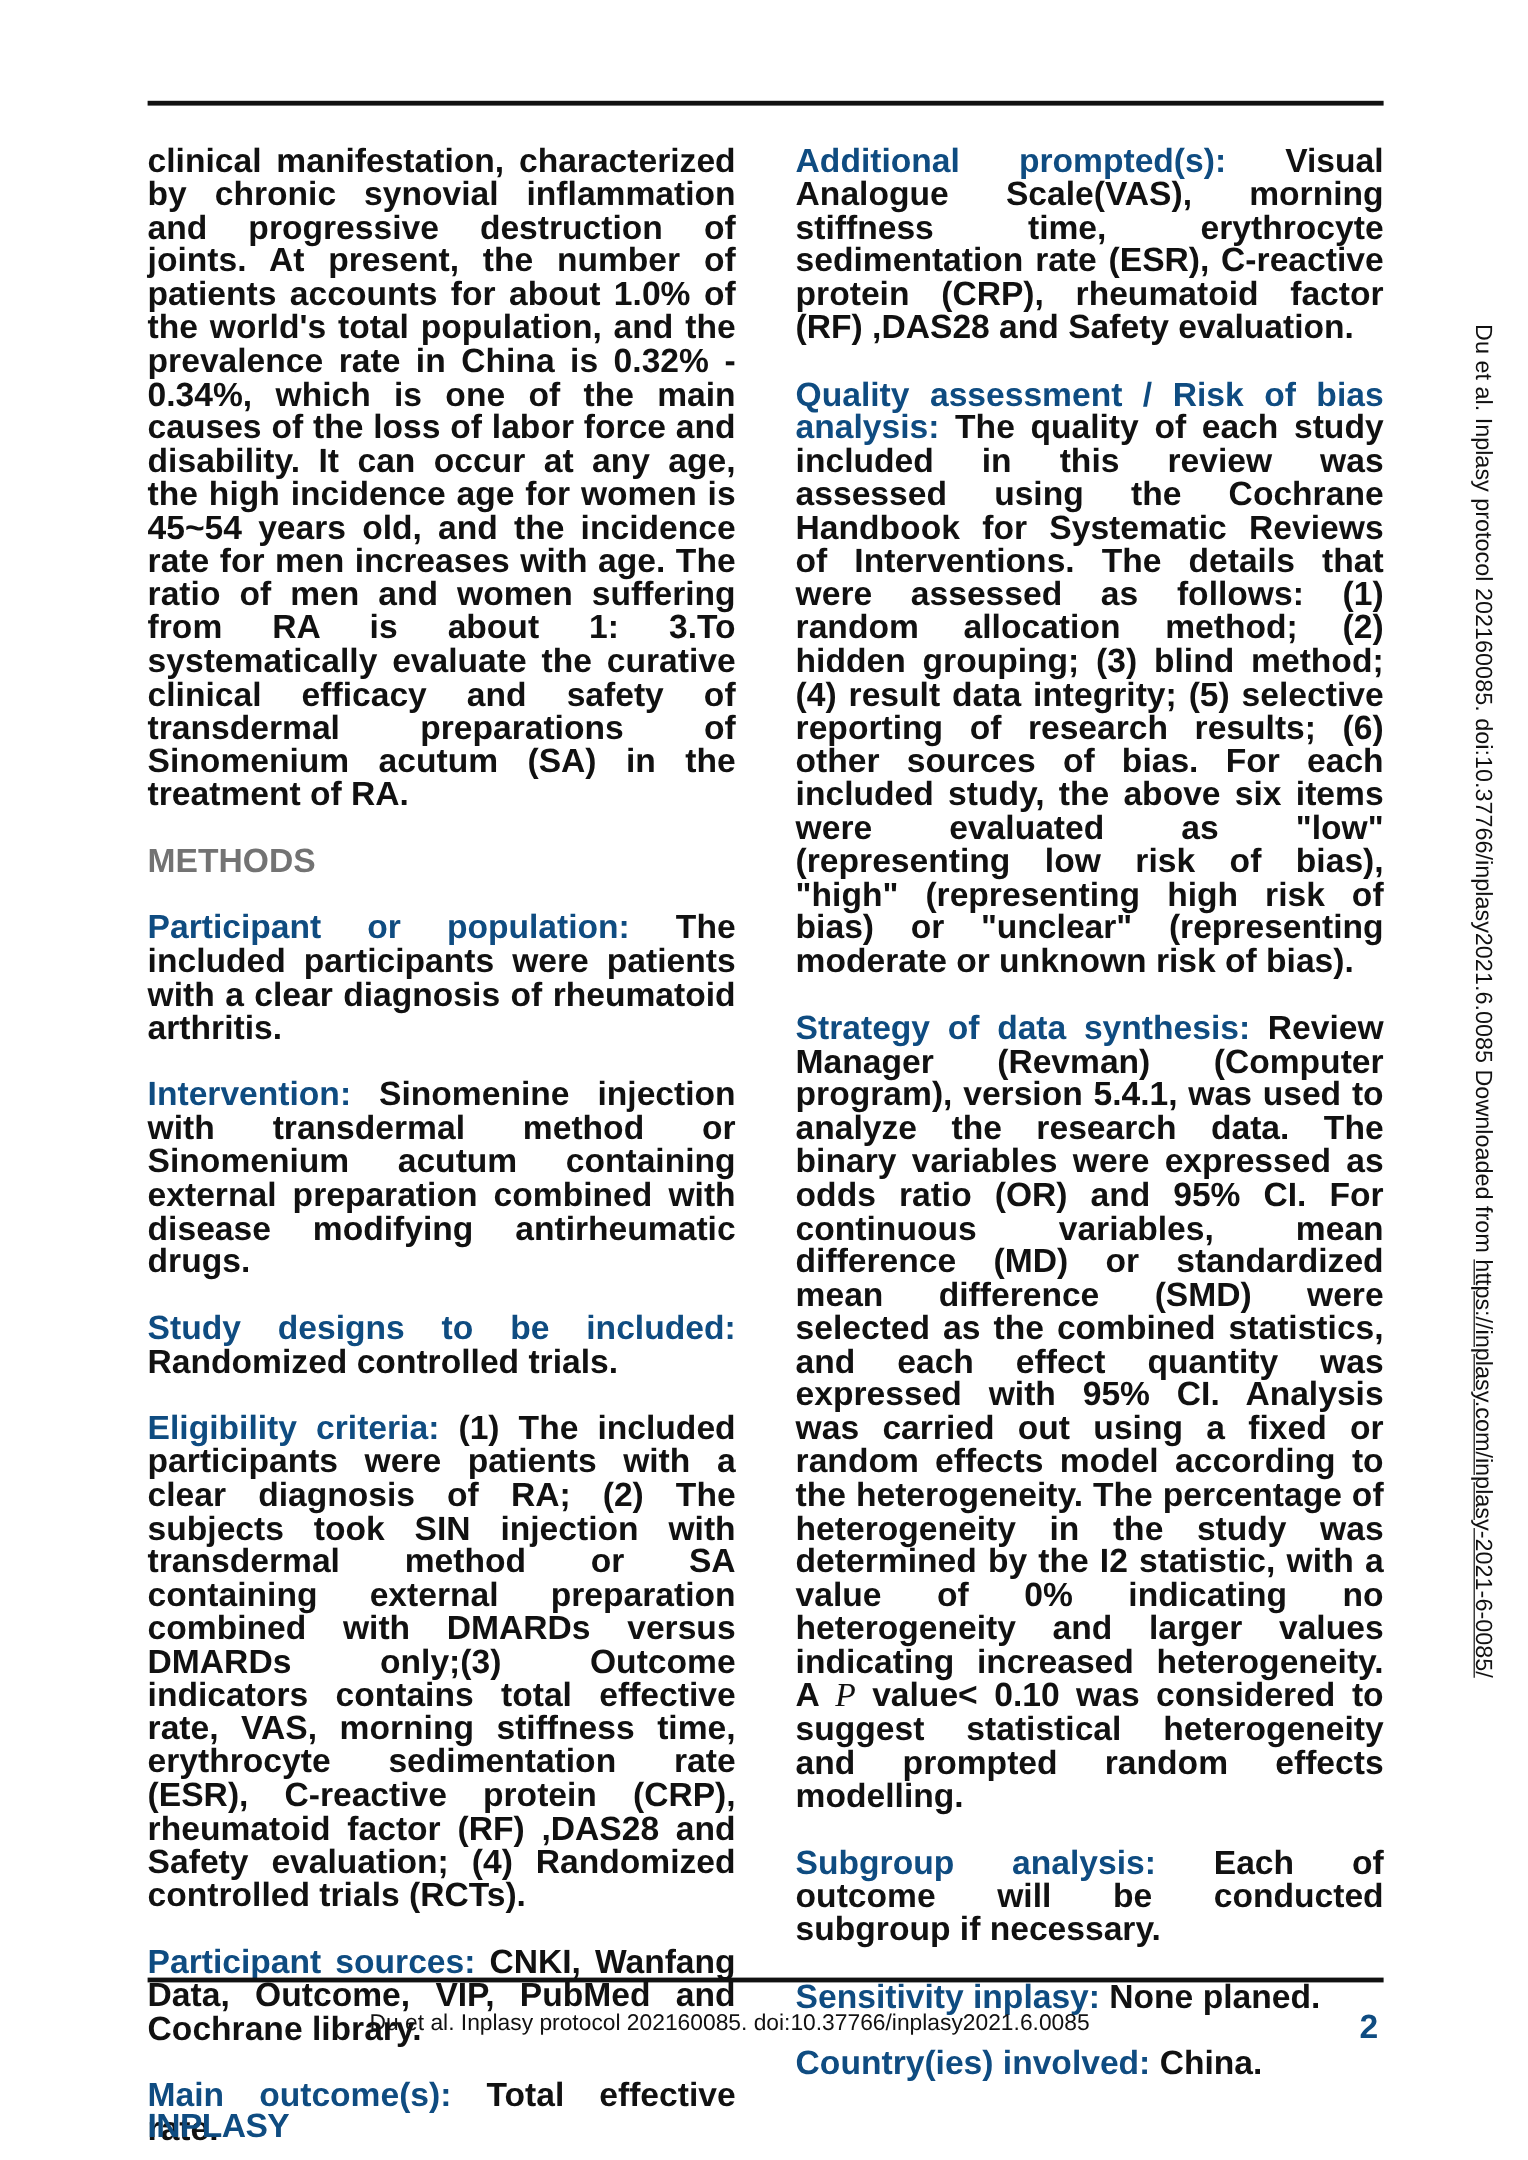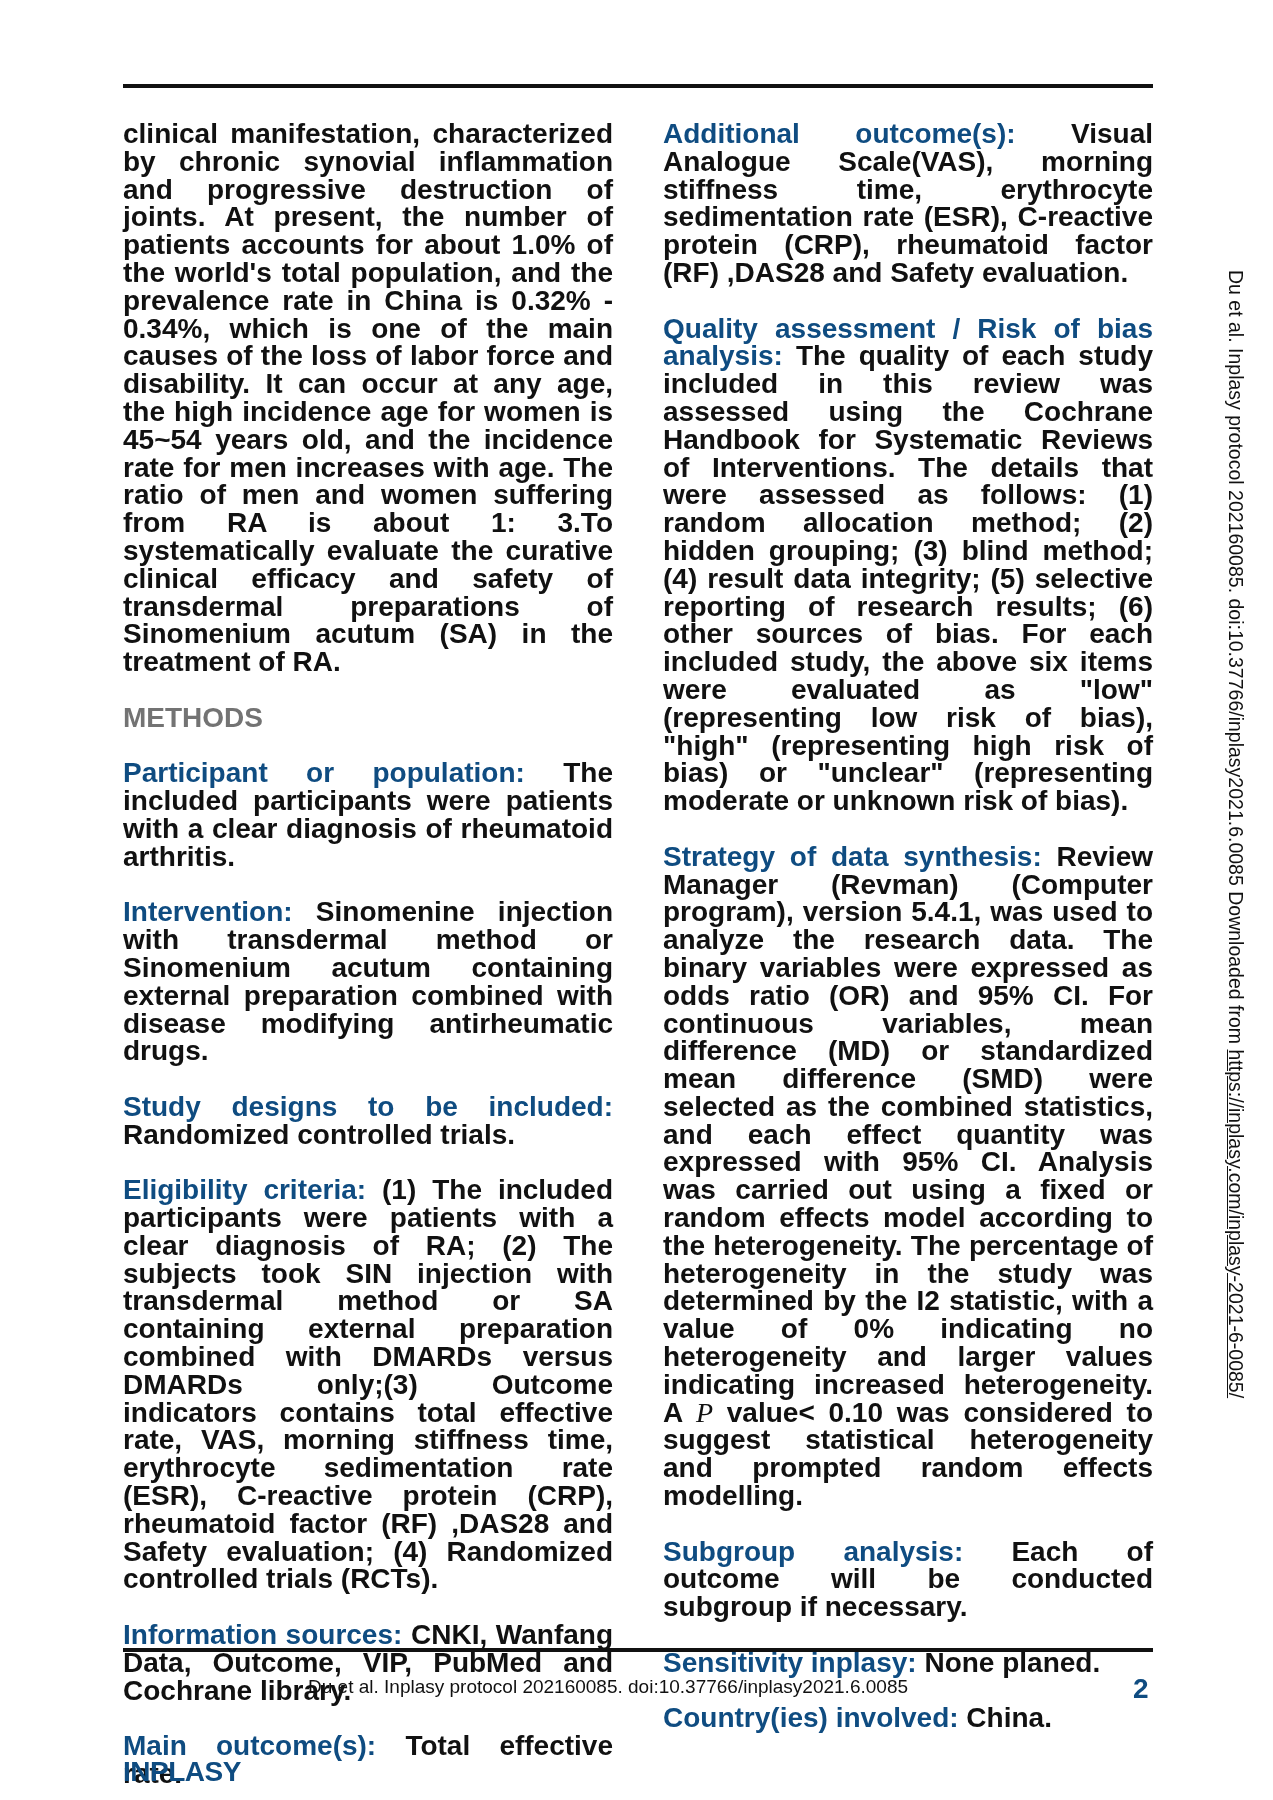--- a/index.html
+++ b/index.html
@@ -29,26 +29,26 @@
 
 <div class="rule top"></div>
 
 <div class="col left">
   <p class="para">clinical manifestation, characterized by chronic synovial inflammation and progressive destruction of joints. At present, the number of patients accounts for about 1.0% of the world's total population, and the prevalence rate in China is 0.32% - 0.34%, which is one of the main causes of the loss of labor force and disability. It can occur at any age, the high incidence age for women is 45~54 years old, and the incidence rate for men increases with age. The ratio of men and women suffering from RA is about 1: 3.To systematically evaluate the curative clinical efficacy and safety of transdermal preparations of Sinomenium acutum (SA) in the treatment of RA.</p>
   <p class="heading">METHODS</p>
   <p class="para"><span class="label">Participant or population:</span><span> The included participants were patients with a clear diagnosis of rheumatoid arthritis.</span></p>
   <p class="para"><span class="label">Intervention:</span><span> Sinomenine injection with transdermal method or Sinomenium acutum containing external preparation combined with disease modifying antirheumatic drugs.</span></p>
   <p class="para"><span class="label">Study designs to be included:</span><span> Randomized controlled trials.</span></p>
   <p class="para"><span class="label">Eligibility criteria:</span><span> (1) The included participants were patients with a clear diagnosis of RA; (2) The subjects took SIN injection with transdermal method or SA containing external preparation combined with DMARDs versus DMARDs only;(3) Outcome indicators contains total effective rate, VAS, morning stiffness time, erythrocyte sedimentation rate (ESR), C-reactive protein (CRP), rheumatoid factor (RF) ,DAS28 and Safety evaluation; (4) Randomized controlled trials (RCTs).</span></p>
-  <p class="para"><span class="label">Information sources:</span><span> CNKI, Wanfang Data, Outcome, VIP, PubMed and Cochrane library.</span></p>
+  <p class="para"><span class="label">Participant sources:</span><span> CNKI, Wanfang Data, Outcome, VIP, PubMed and Cochrane library.</span></p>
   <p class="para"><span class="label">Main outcome(s):</span><span> Total effective rate.</span></p>
 </div>
 
 <div class="col right">
-  <p class="para"><span class="label">Additional outcome(s):</span><span> Visual Analogue Scale(VAS), morning stiffness time, erythrocyte sedimentation rate (ESR), C-reactive protein (CRP), rheumatoid factor (RF) ,DAS28 and Safety evaluation.</span></p>
+  <p class="para"><span class="label">Additional prompted(s):</span><span> Visual Analogue Scale(VAS), morning stiffness time, erythrocyte sedimentation rate (ESR), C-reactive protein (CRP), rheumatoid factor (RF) ,DAS28 and Safety evaluation.</span></p>
   <p class="para"><span class="label">Quality assessment / Risk of bias analysis:</span><span> The quality of each study included in this review was assessed using the Cochrane Handbook for Systematic Reviews of Interventions. The details that were assessed as follows: (1) random allocation method; (2) hidden grouping; (3) blind method; (4) result data integrity; (5) selective reporting of research results; (6) other sources of bias. For each included study, the above six items were evaluated as "low" (representing low risk of bias), "high" (representing high risk of bias) or "unclear" (representing moderate or unknown risk of bias).</span></p>
   <p class="para"><span class="label">Strategy of data synthesis:</span><span> Review Manager (Revman) (Computer program), version 5.4.1, was used to analyze the research data. The binary variables were expressed as odds ratio (OR) and 95% CI. For continuous variables, mean difference (MD) or standardized mean difference (SMD) were selected as the combined statistics, and each effect quantity was expressed with 95% CI. Analysis was carried out using a fixed or random effects model according to the heterogeneity. The percentage of heterogeneity in the study was determined by the I2 statistic, with a value of 0% indicating no heterogeneity and larger values indicating increased heterogeneity. A </span><span class="italic-p">P</span><span> value&lt; 0.10 was considered to suggest statistical heterogeneity and prompted random effects modelling.</span></p>
   <p class="para"><span class="label">Subgroup analysis:</span><span> Each of outcome will be conducted subgroup if necessary.</span></p>
   <p class="para"><span class="label">Sensitivity inplasy:</span><span> None planed.</span></p>
   <p class="para"><span class="label">Country(ies) involved:</span><span> China.</span></p>
 </div>
 
 <div class="rule bottom"></div>
 <div class="footer-logo">INPLASY</div>
 <div class="footer-cite">Du et al. Inplasy protocol 202160085. doi:10.37766/inplasy2021.6.0085</div>

